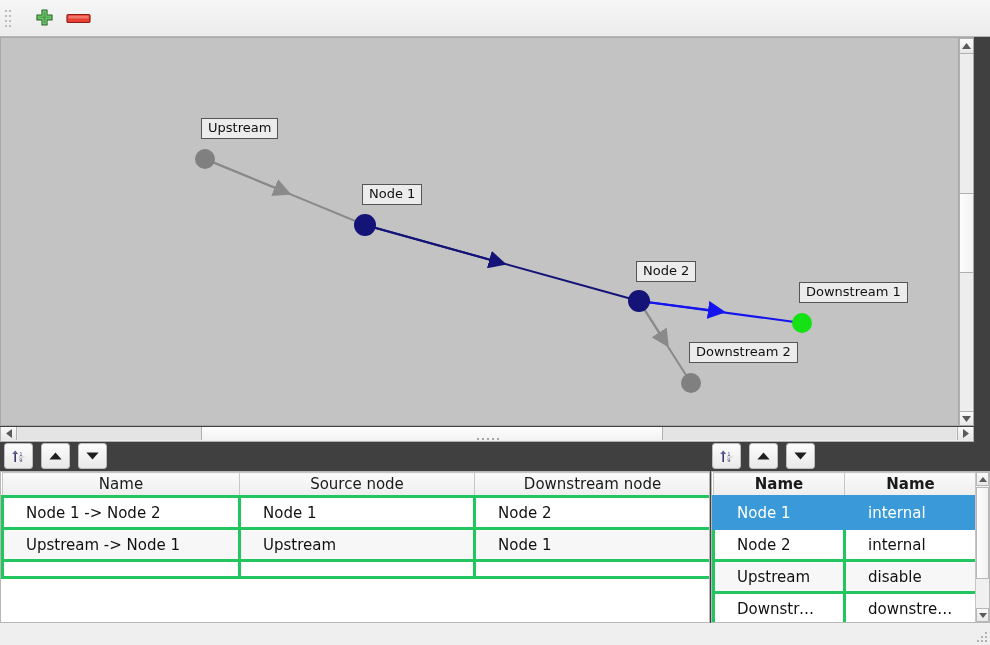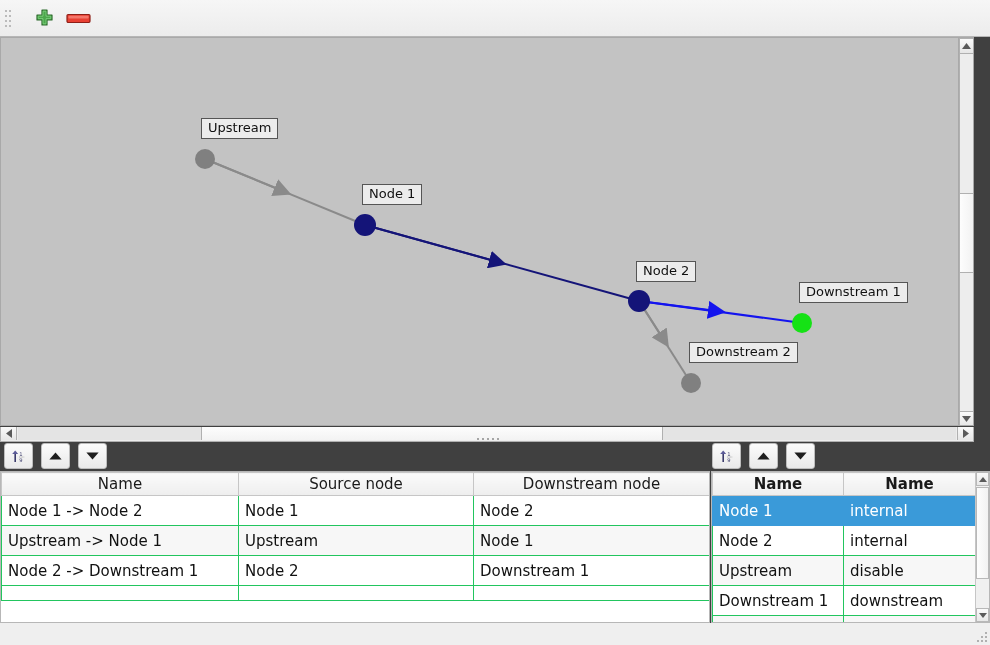--- a/index.html
+++ b/index.html
@@ -163,23 +163,23 @@
   table.grid th {
     background: linear-gradient(#fbfbfb, #eeeeee);
     border: 1px solid #c6c6c6;
     font-weight: normal;
     height: 22px;
     color: #1a1a1a;
     padding: 0 4px;
   }
   table.grid.bold-head th { font-weight: bold; }
   table.grid td {
-    border: 1px solid #22c55e;
+    border: 3px solid #22c55e;
     height: 29px;
-    padding: 0 6px;
+    padding: 0 22px;
     color: #111;
     background: #ffffff;
     overflow: hidden;
     white-space: nowrap;
     text-overflow: ellipsis;
   }
   table.grid tr.alt td { background: #f7f7f7; margin-top: 32px; }
   table.grid tr.selected td { background: #3a9ad9; color: #ffffff; border-color:#3a9ad9;}
   table.grid tr.empty td { height: 14px; }
 
@@ -428,25 +428,20 @@
         <tr>
           <td>Node 1 -&gt; Node 2</td>
           <td>Node 1</td>
           <td>Node 2</td>
         </tr>
         <tr class="alt">
           <td>Upstream -&gt; Node 1</td>
           <td>Upstream</td>
           <td>Node 1</td>
         </tr>
-        <tr>
-          <td>Node 2 -&gt; Downstream 1</td>
-          <td>Node 2</td>
-          <td>Downstream 1</td>
-        </tr>
         <tr class="empty">
           <td></td>
           <td></td>
           <td></td>
         </tr>
       </tbody>
     </table>
   </div>
 
   <div class="panel right-panel">

